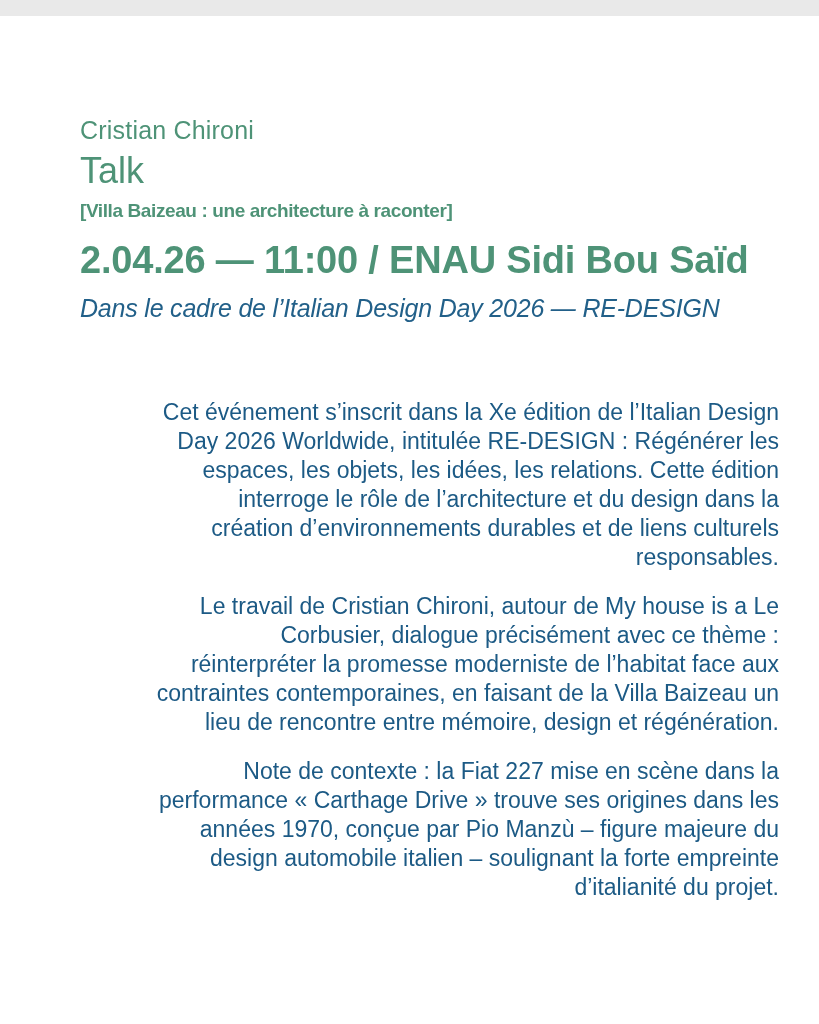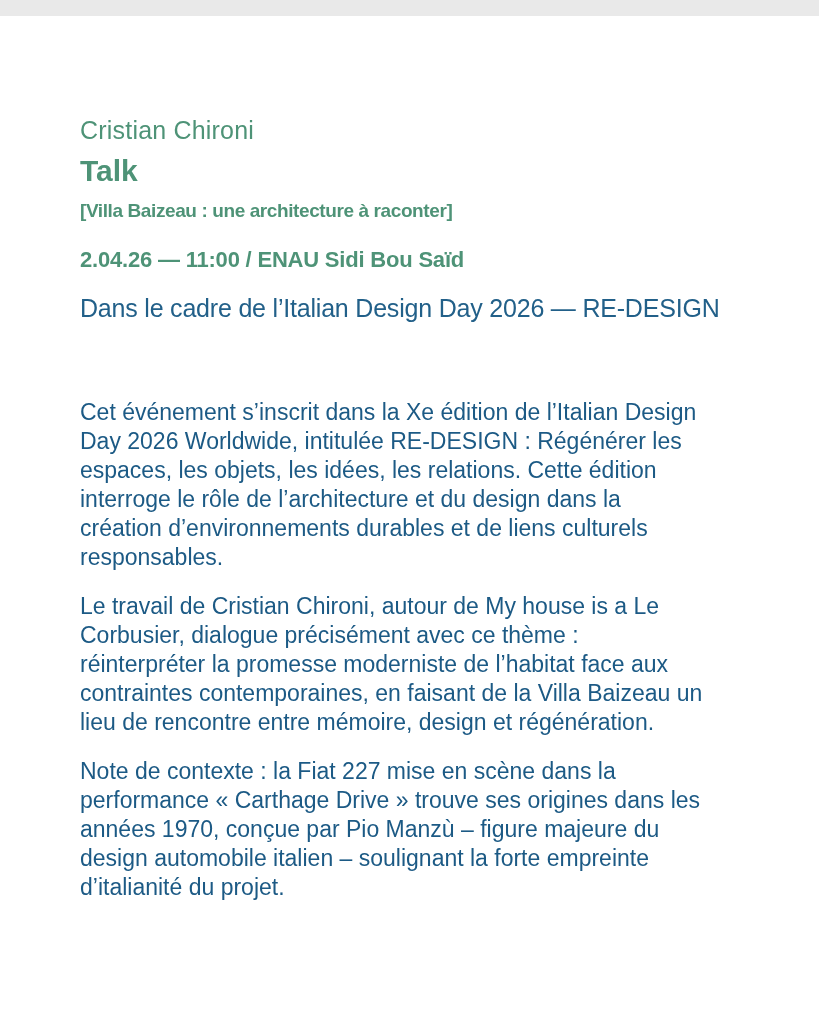--- a/index.html
+++ b/index.html
@@ -23,63 +23,65 @@
   .author {
     color: var(--accent-green);
     font-size: 25px;
     line-height: 32px;
     font-weight: 400;
     letter-spacing: 0.2px;
     white-space: nowrap;
   }
   .event-type {
     color: var(--accent-green);
-    font-size: 30px;
+    font-size: 36px;
     line-height: 40px;
-    font-weight: 700;
+    font-weight: 400;
     margin-top: 5px;
     white-space: nowrap;
   }
   .event-title {
     color: var(--accent-green);
     font-size: 19px;
     line-height: 40px;
     font-weight: 600;
     letter-spacing: -0.4px;
     white-space: nowrap;
   }
   .event-datetime {
     color: var(--accent-green);
-    font-size: 22px;
+    font-size: 38px;
     line-height: 40px;
     font-weight: 700;
     margin-top: 9px;
     letter-spacing: -0.2px;
     white-space: nowrap;
   }
   .event-context {
     color: var(--subtitle-blue);
     font-size: 25px;
     line-height: 36px;
+    font-style: italic;
     font-weight: 400;
     margin-top: 10px;
     letter-spacing: -0.2px;
     white-space: nowrap;
   }
   .description {
     margin-top: 72px;
     max-width: 699px;
   }
   .description p {
     color: var(--body-blue);
     font-size: 23px;
     line-height: 29px;
     font-weight: 400;
     white-space: pre-line;
     margin-bottom: 20px;
+    text-align: right;
   }
 </style>
 </head>
 <body>
 
 <div class="page">
 
   <header>
     <div class="author">Cristian Chironi</div>
 

